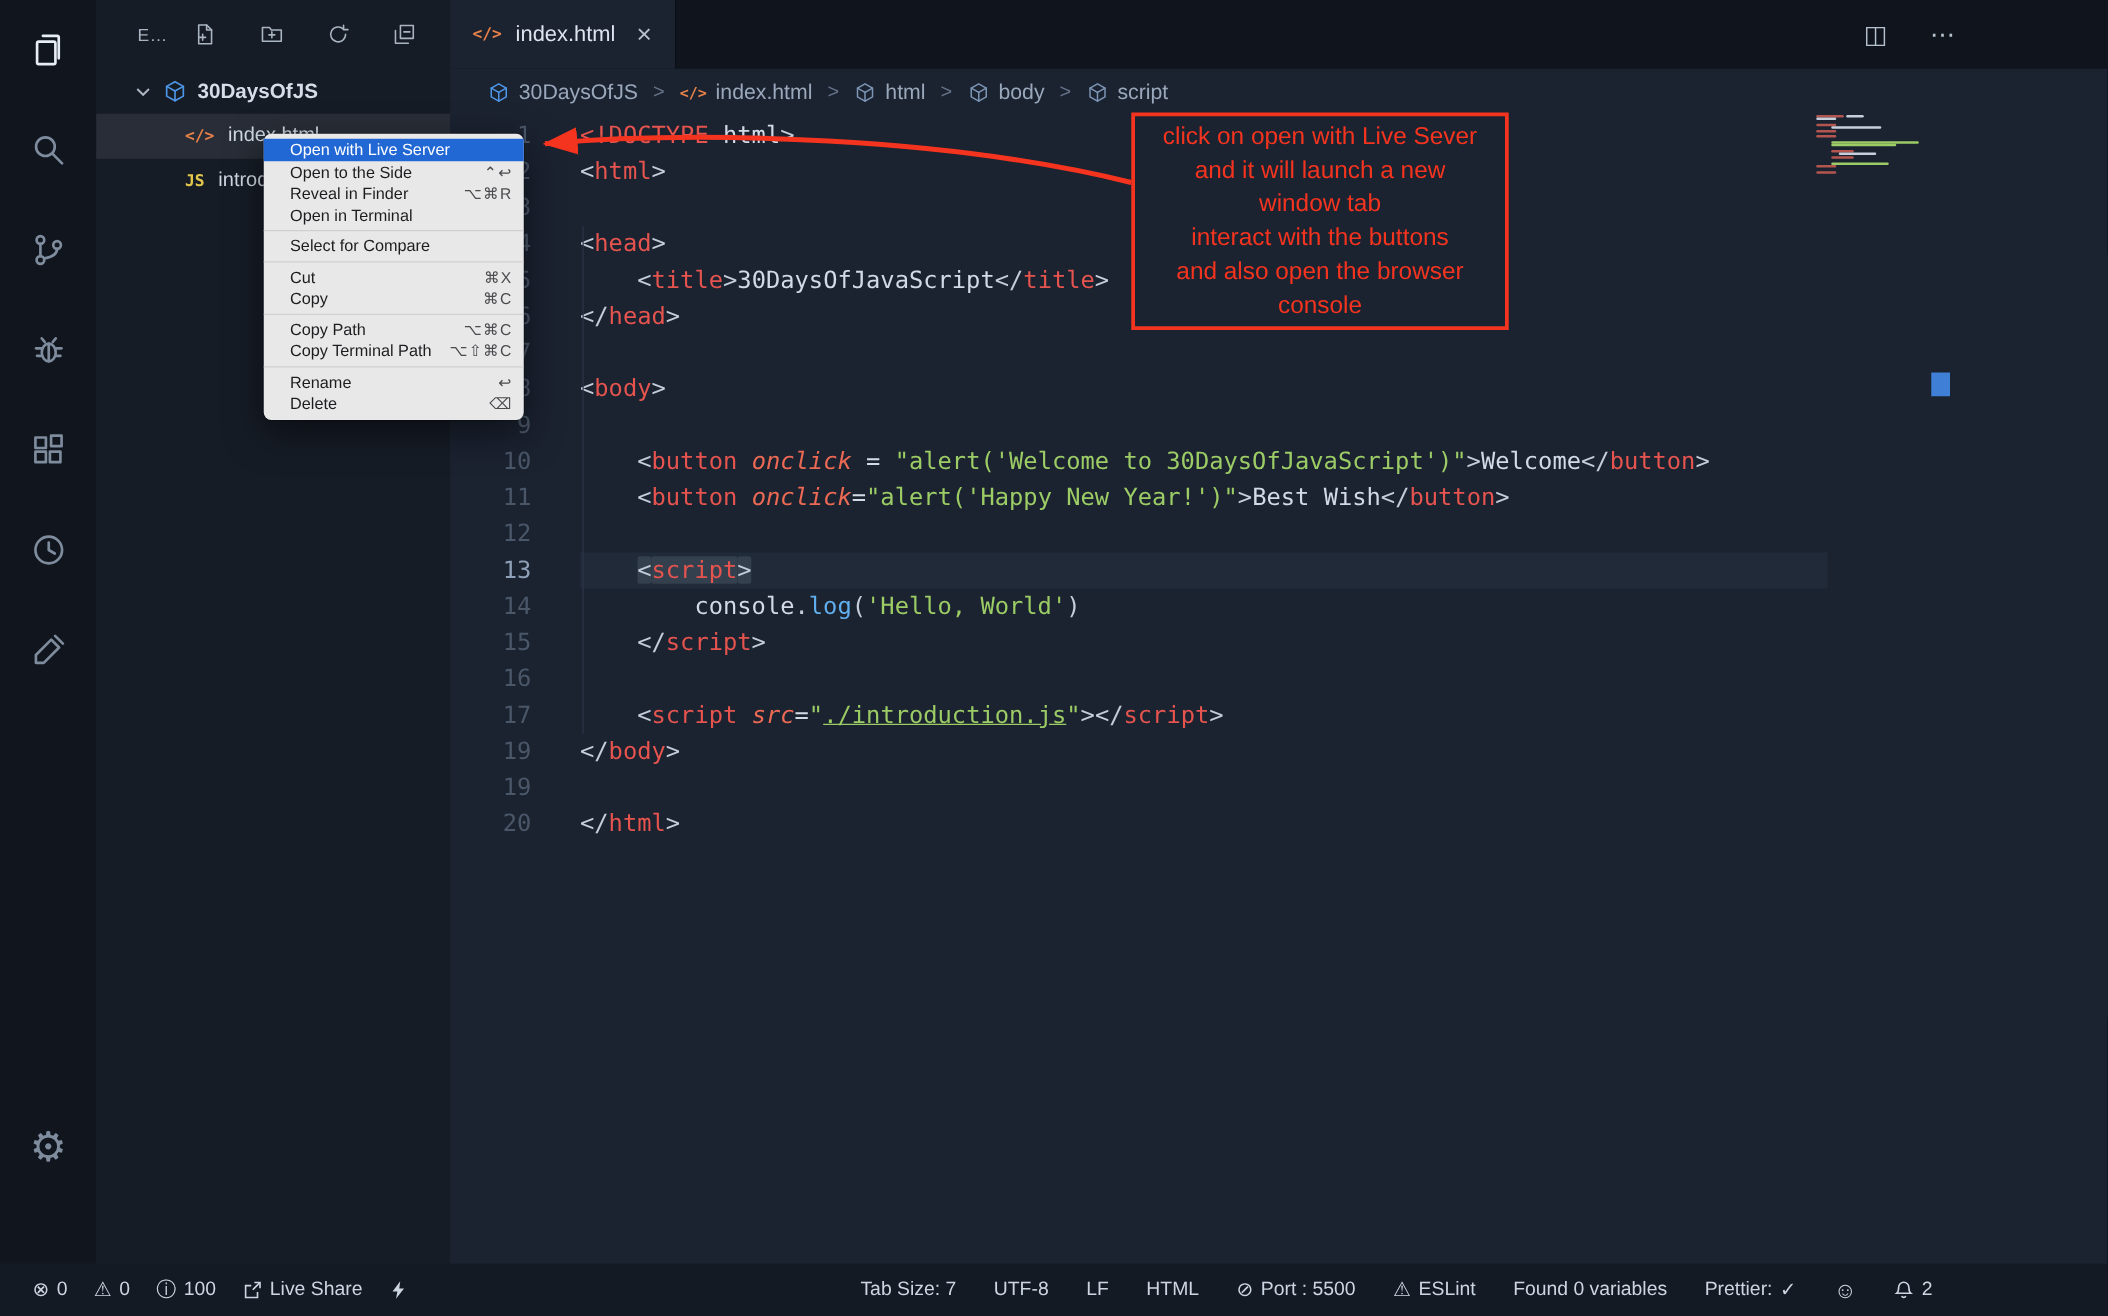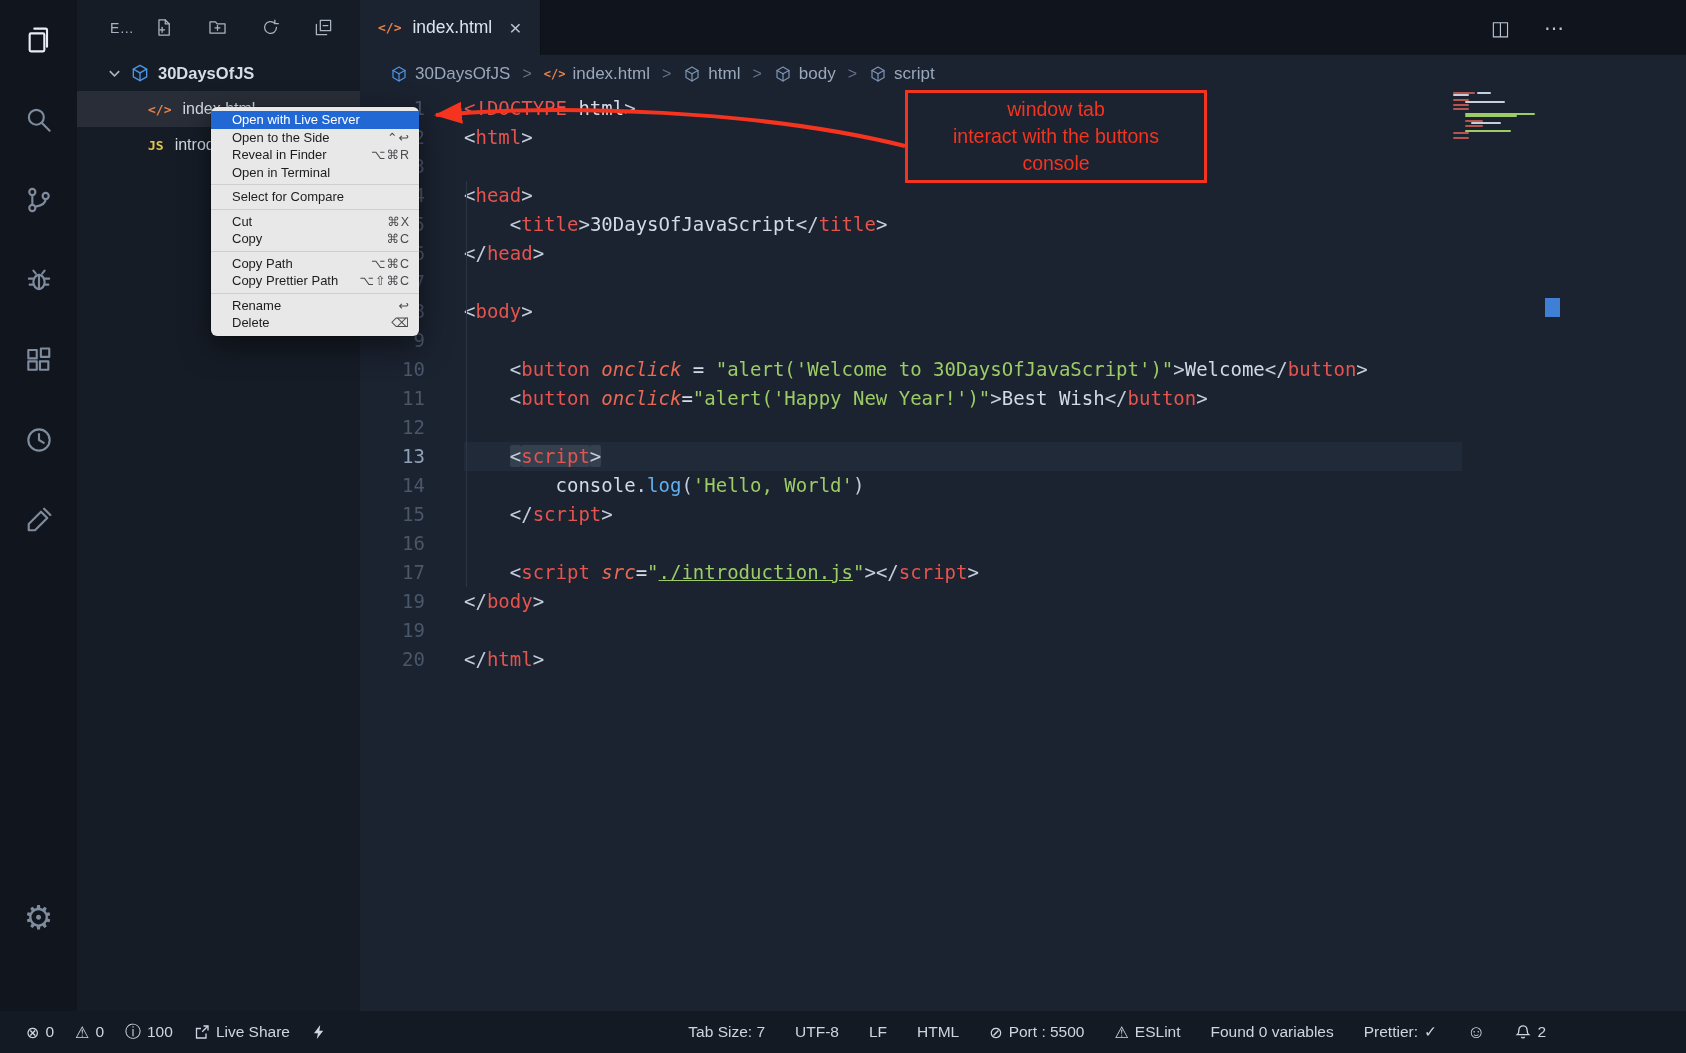--- a/index.html
+++ b/index.html
@@ -388,37 +388,40 @@
       <div class="menu-item">
         <span class="menu-label">Copy</span>
         <span class="menu-shortcut">⌘C</span>
       </div>
       <div class="menu-sep"></div>
       <div class="menu-item">
         <span class="menu-label">Copy Path</span>
         <span class="menu-shortcut">⌥⌘C</span>
       </div>
       <div class="menu-item">
-        <span class="menu-label">Copy Prettier Path</span>
+        <span class="menu-label">Copy Terminal Path</span>
         <span class="menu-shortcut">⌥⇧⌘C</span>
       </div>
       <div class="menu-sep"></div>
       <div class="menu-item">
         <span class="menu-label">Rename</span>
         <span class="menu-shortcut">↩</span>
       </div>
       <div class="menu-item">
         <span class="menu-label">Delete</span>
         <span class="menu-shortcut">⌫</span>
       </div>
     </div>
 
   <div class="ann-box" id="annbox">
+      <div>click on open with Live Sever</div>
+      <div>and it will launch a new</div>
       <div>window tab</div>
       <div>interact with the buttons</div>
+      <div>and also open the browser</div>
       <div>console</div>
     </div>
   <svg class="overlay-svg" viewBox="0 0 1686 1053">
     <defs>
       <marker id="ah" markerUnits="userSpaceOnUse" markerWidth="28" markerHeight="22" refX="26" refY="11" orient="auto">
         <path d="M0 0 L28 11 L0 22 Z" fill="#f5341f"></path>
       </marker>
     </defs>
     <path d="M905 146 C 760 110, 560 104, 436 115" fill="none" stroke="#f5341f" stroke-width="4" marker-end="url(#ah)"></path>
   </svg>

